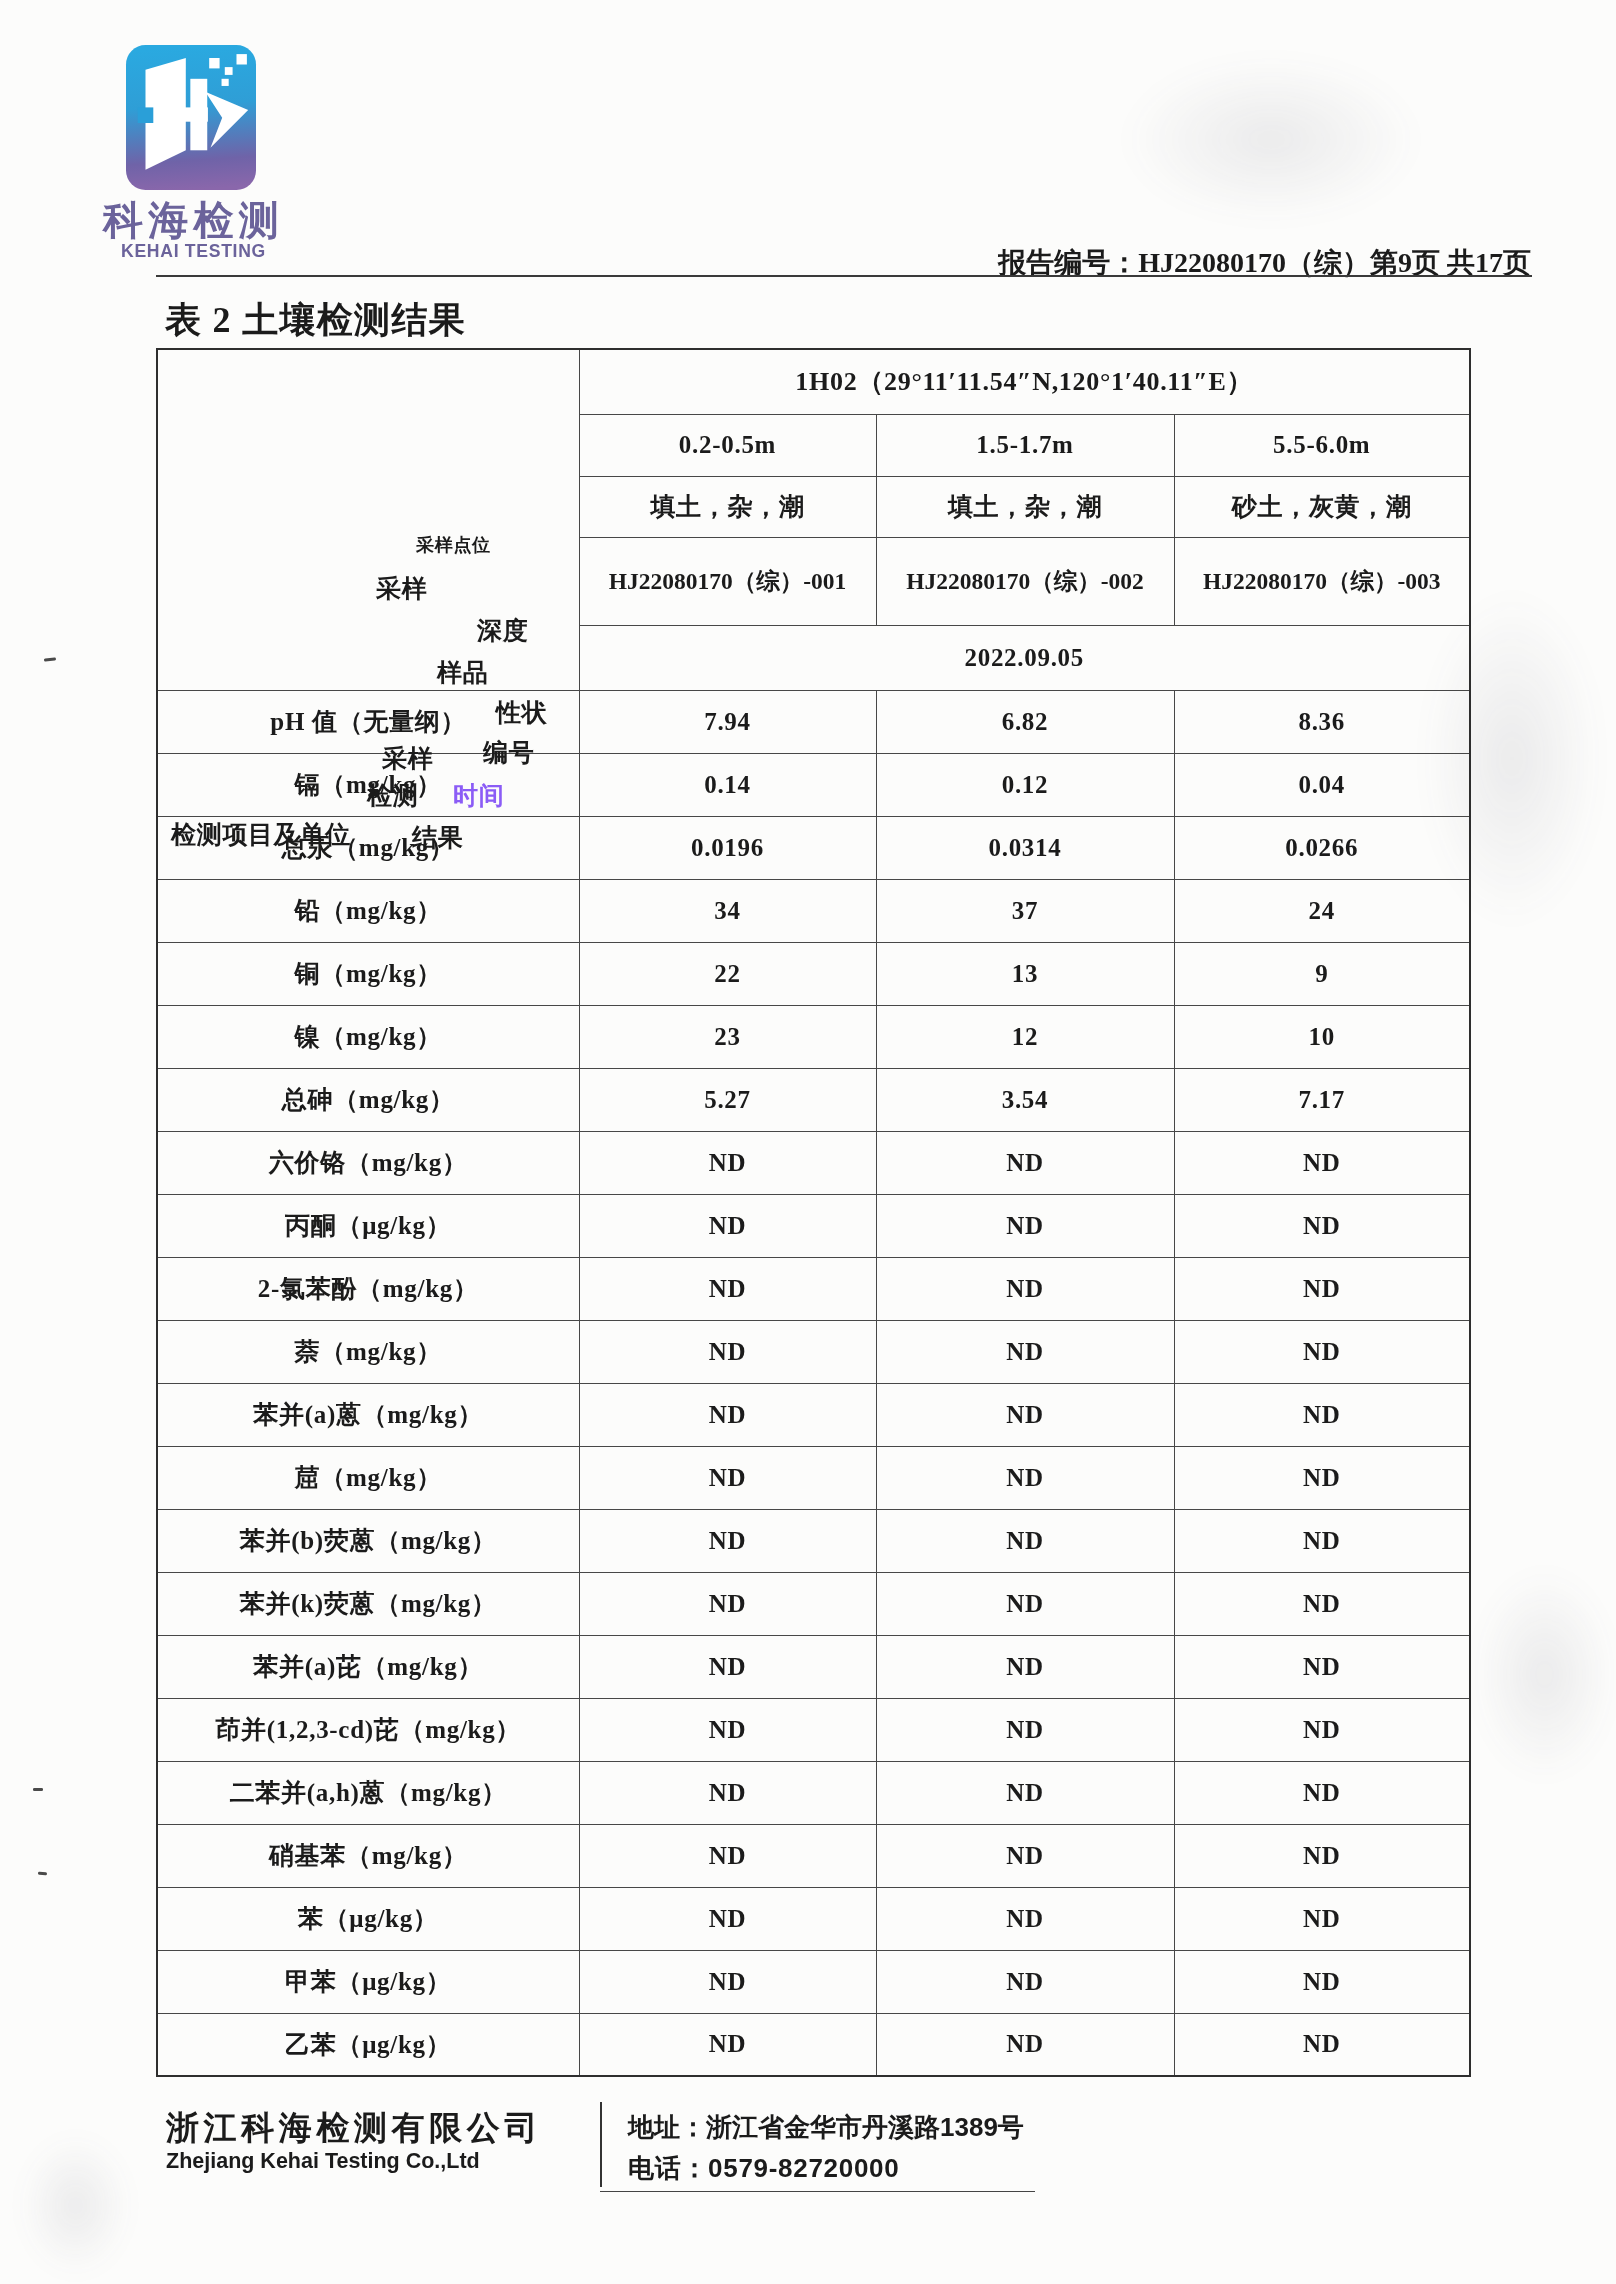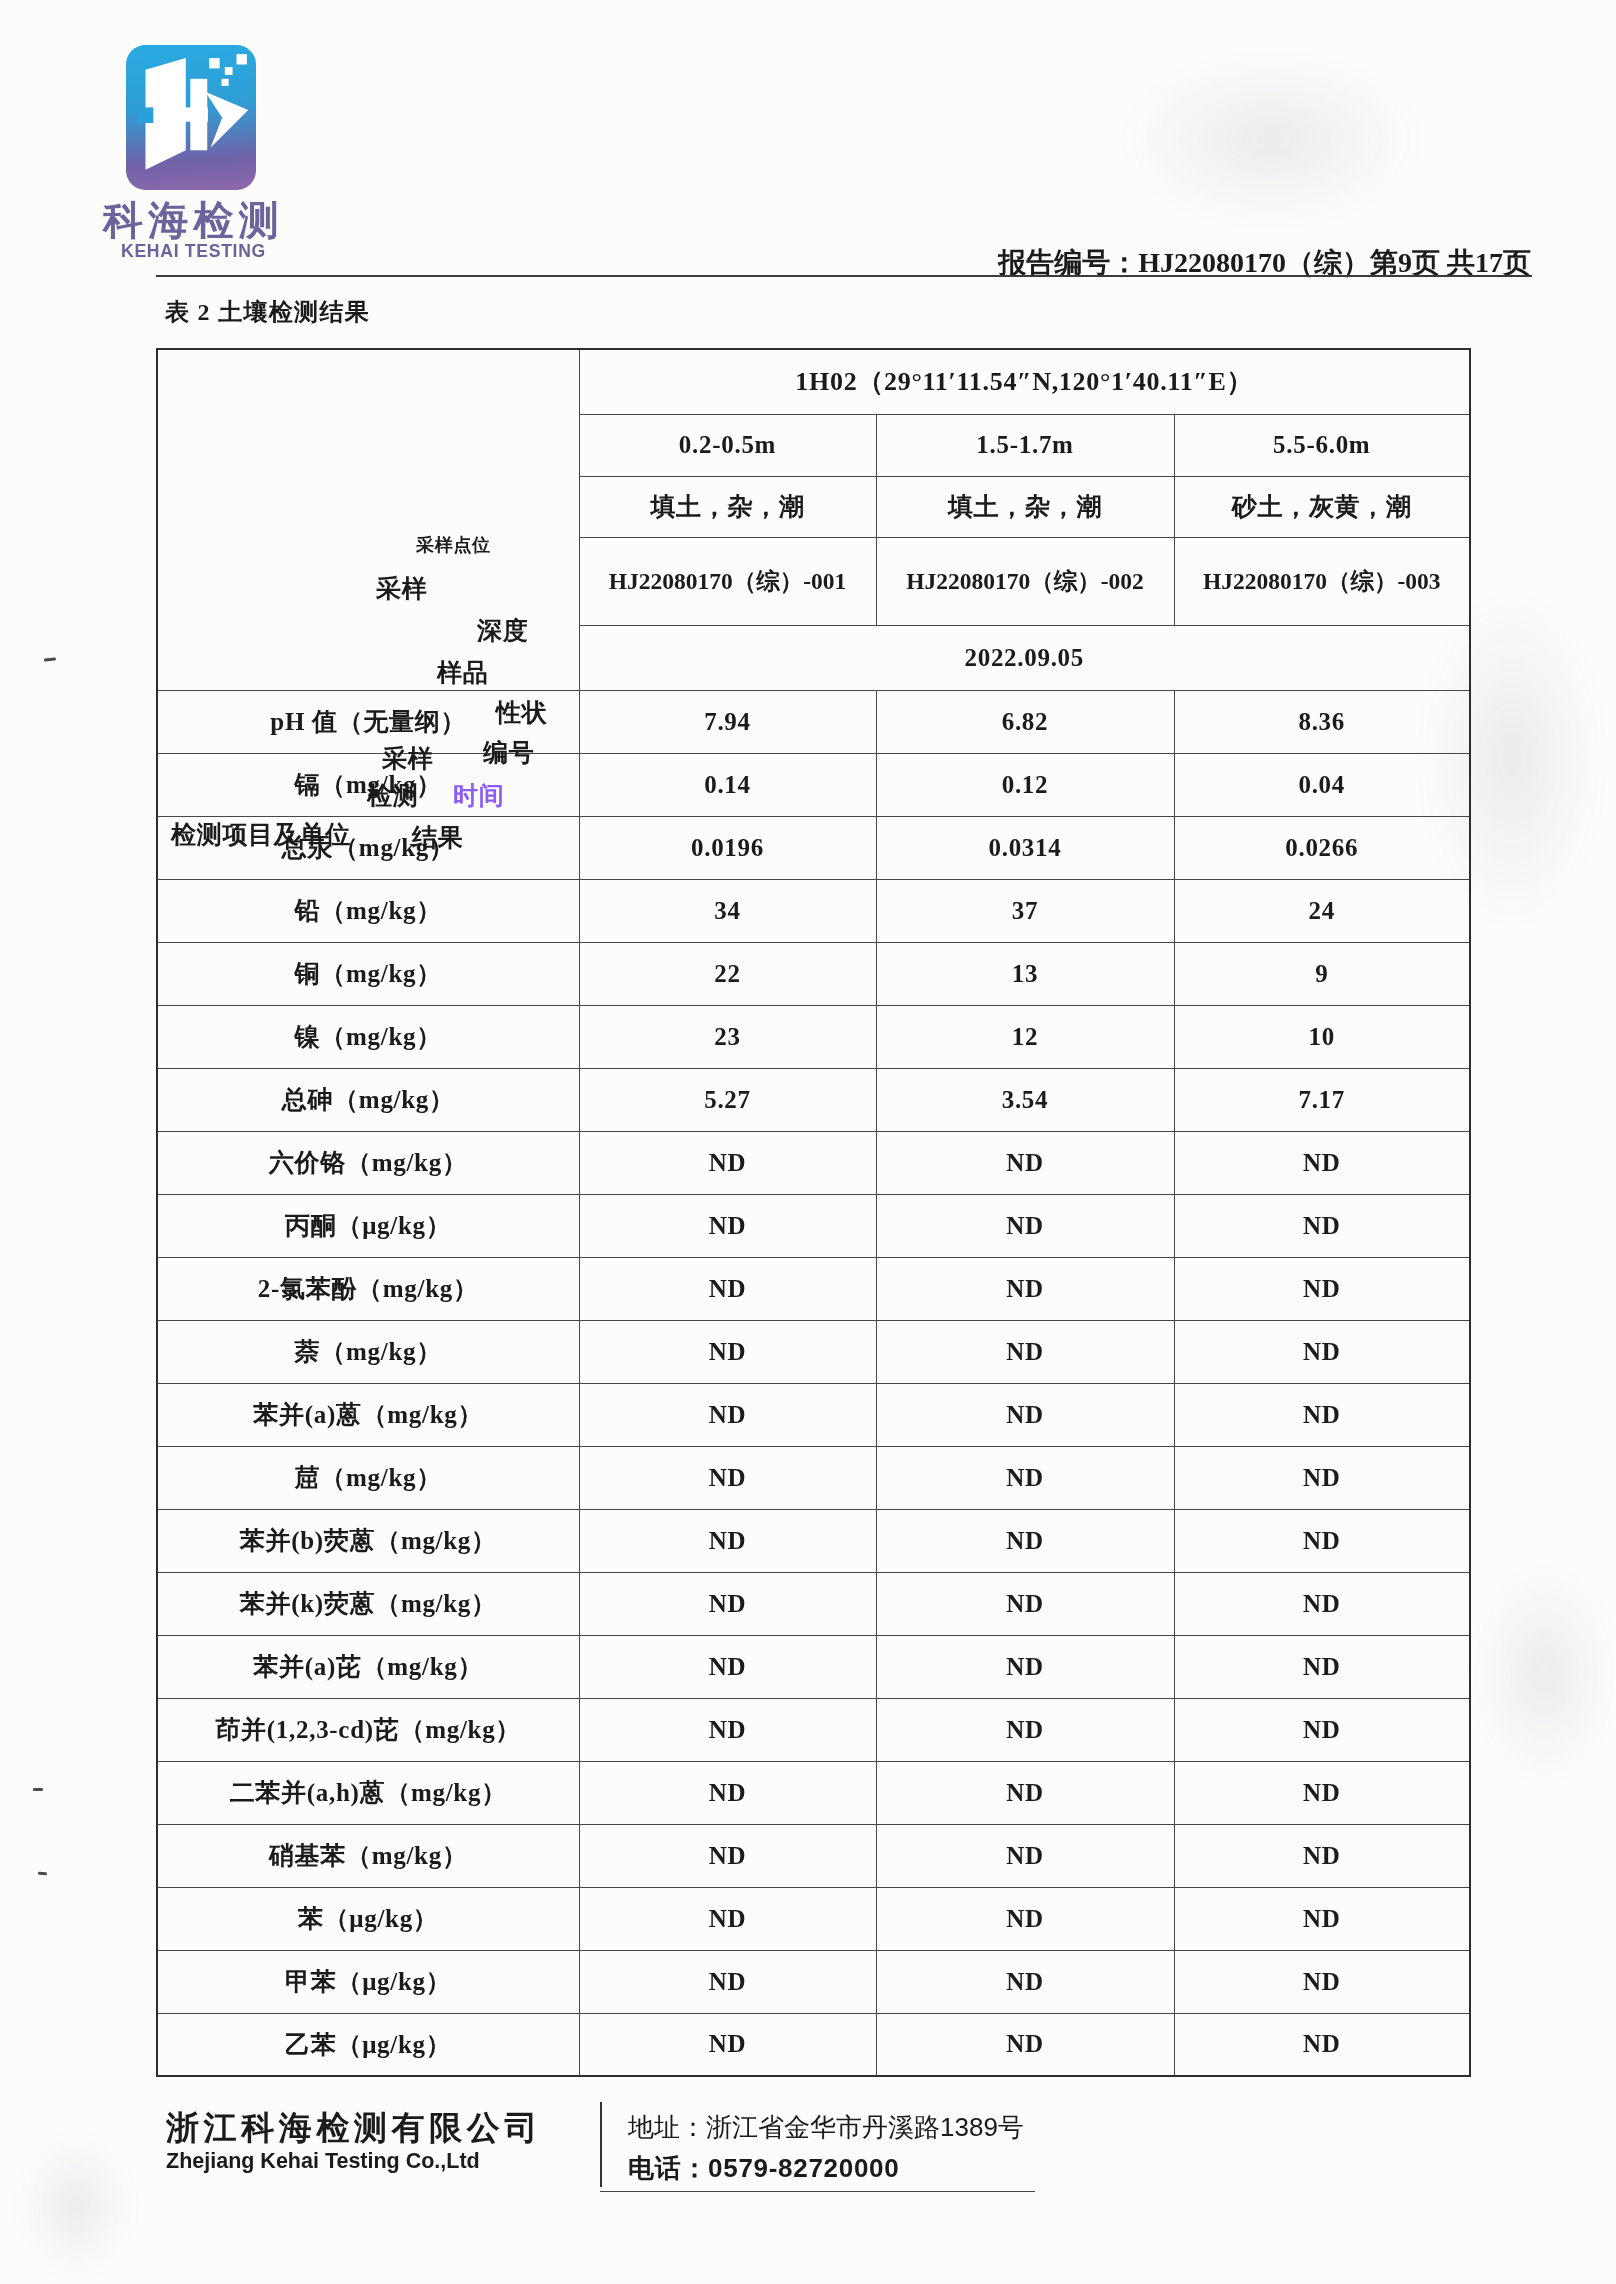--- a/index.html
+++ b/index.html
@@ -16,21 +16,21 @@
   .logo-box svg{position:absolute;inset:0;}
   .logo-cn{position:absolute;left:89px;top:177px;width:209px;text-align:center;
     font-size:40px;font-weight:bold;color:#6b639b;letter-spacing:5.2px;white-space:nowrap;}
   .logo-en{position:absolute;left:89px;top:225px;width:209px;text-align:center;
     font-family:"Liberation Sans","DejaVu Sans",sans-serif;
     font-size:17.6px;font-weight:bold;color:#6b639b;letter-spacing:0.7px;white-space:nowrap;}
 
   
   .report-no{position:absolute;top:228px;right:85px;font-size:28px;font-weight:600;white-space:nowrap;}
   .rule{position:absolute;left:156px;top:259px;width:1376px;height:2px;background:#3a3a3a;}
-  .title{position:absolute;left:165px;top:280px;font-size:24px;font-weight:bold;letter-spacing:1.3px;}
+  .title{position:absolute;left:165px;top:280px;font-size:36px;font-weight:bold;letter-spacing:1.3px;}
 
   
   table.soil{position:absolute;left:156px;top:332px;width:1313px;
     border-collapse:collapse;table-layout:fixed;border:2.6px solid #2e2e2e;}
   table.soil td{border:1.3px solid #474747;text-align:center;vertical-align:middle;
     font-weight:bold;font-size:25px;padding:0;letter-spacing:0.7px;}
   tr.h-point{height:65px;} tr.h-point td{font-size:26px;}
   tr.h-depth{height:62px;}
   tr.h-char{height:61px;}
   tr.h-code{height:88px;} tr.h-code td{font-size:23.5px;letter-spacing:0;}
@@ -54,21 +54,21 @@
   .dl-time-b{left:295px;top:259px;color:#8b5cf6;}
   .dl-items{left:13px;top:298px;}
   .dl-result{left:254px;top:301px;text-align:right;}
 
   
   .footer{position:absolute;left:0;top:2082px;width:1616px;
     font-family:"Liberation Sans","DejaVu Sans",sans-serif;}
   .f-company-cn{position:absolute;left:166px;top:7.8px;font-size:33px;font-weight:bold;letter-spacing:4.6px;white-space:nowrap;}
   .f-company-en{position:absolute;left:166px;top:51px;font-size:21.5px;font-weight:600;white-space:nowrap;}
   .f-div{position:absolute;left:600px;top:3.9px;width:2px;height:85px;background:#333;}
-  .f-address{position:absolute;left:628px;top:11.7px;font-size:26px;font-weight:normal;white-space:nowrap;}
+  .f-address{position:absolute;left:628px;top:11.7px;font-size:26px;font-weight:bold;white-space:nowrap;}
   .f-phone{position:absolute;left:628px;top:53px;font-size:26px;font-weight:bold;letter-spacing:0.7px;white-space:nowrap;}
   .f-underline{position:absolute;left:600px;top:93px;width:435px;height:1.3px;background:#444;}
 
   
   .blob{position:absolute;border-radius:50%;filter:blur(10.4px);pointer-events:none;
     background:radial-gradient(ellipse at center,rgba(60,60,80,0.09),rgba(60,60,80,0) 70%);}
   .b1{left:1121px;top:39px;width:300px;height:169px;}
   .b2{left:1421px;top:573px;width:182px;height:339px;}
   .b3{left:1473px;top:1551px;width:143px;height:215px;}
   .b4{left:19.5px;top:2118px;width:111px;height:143px;}

